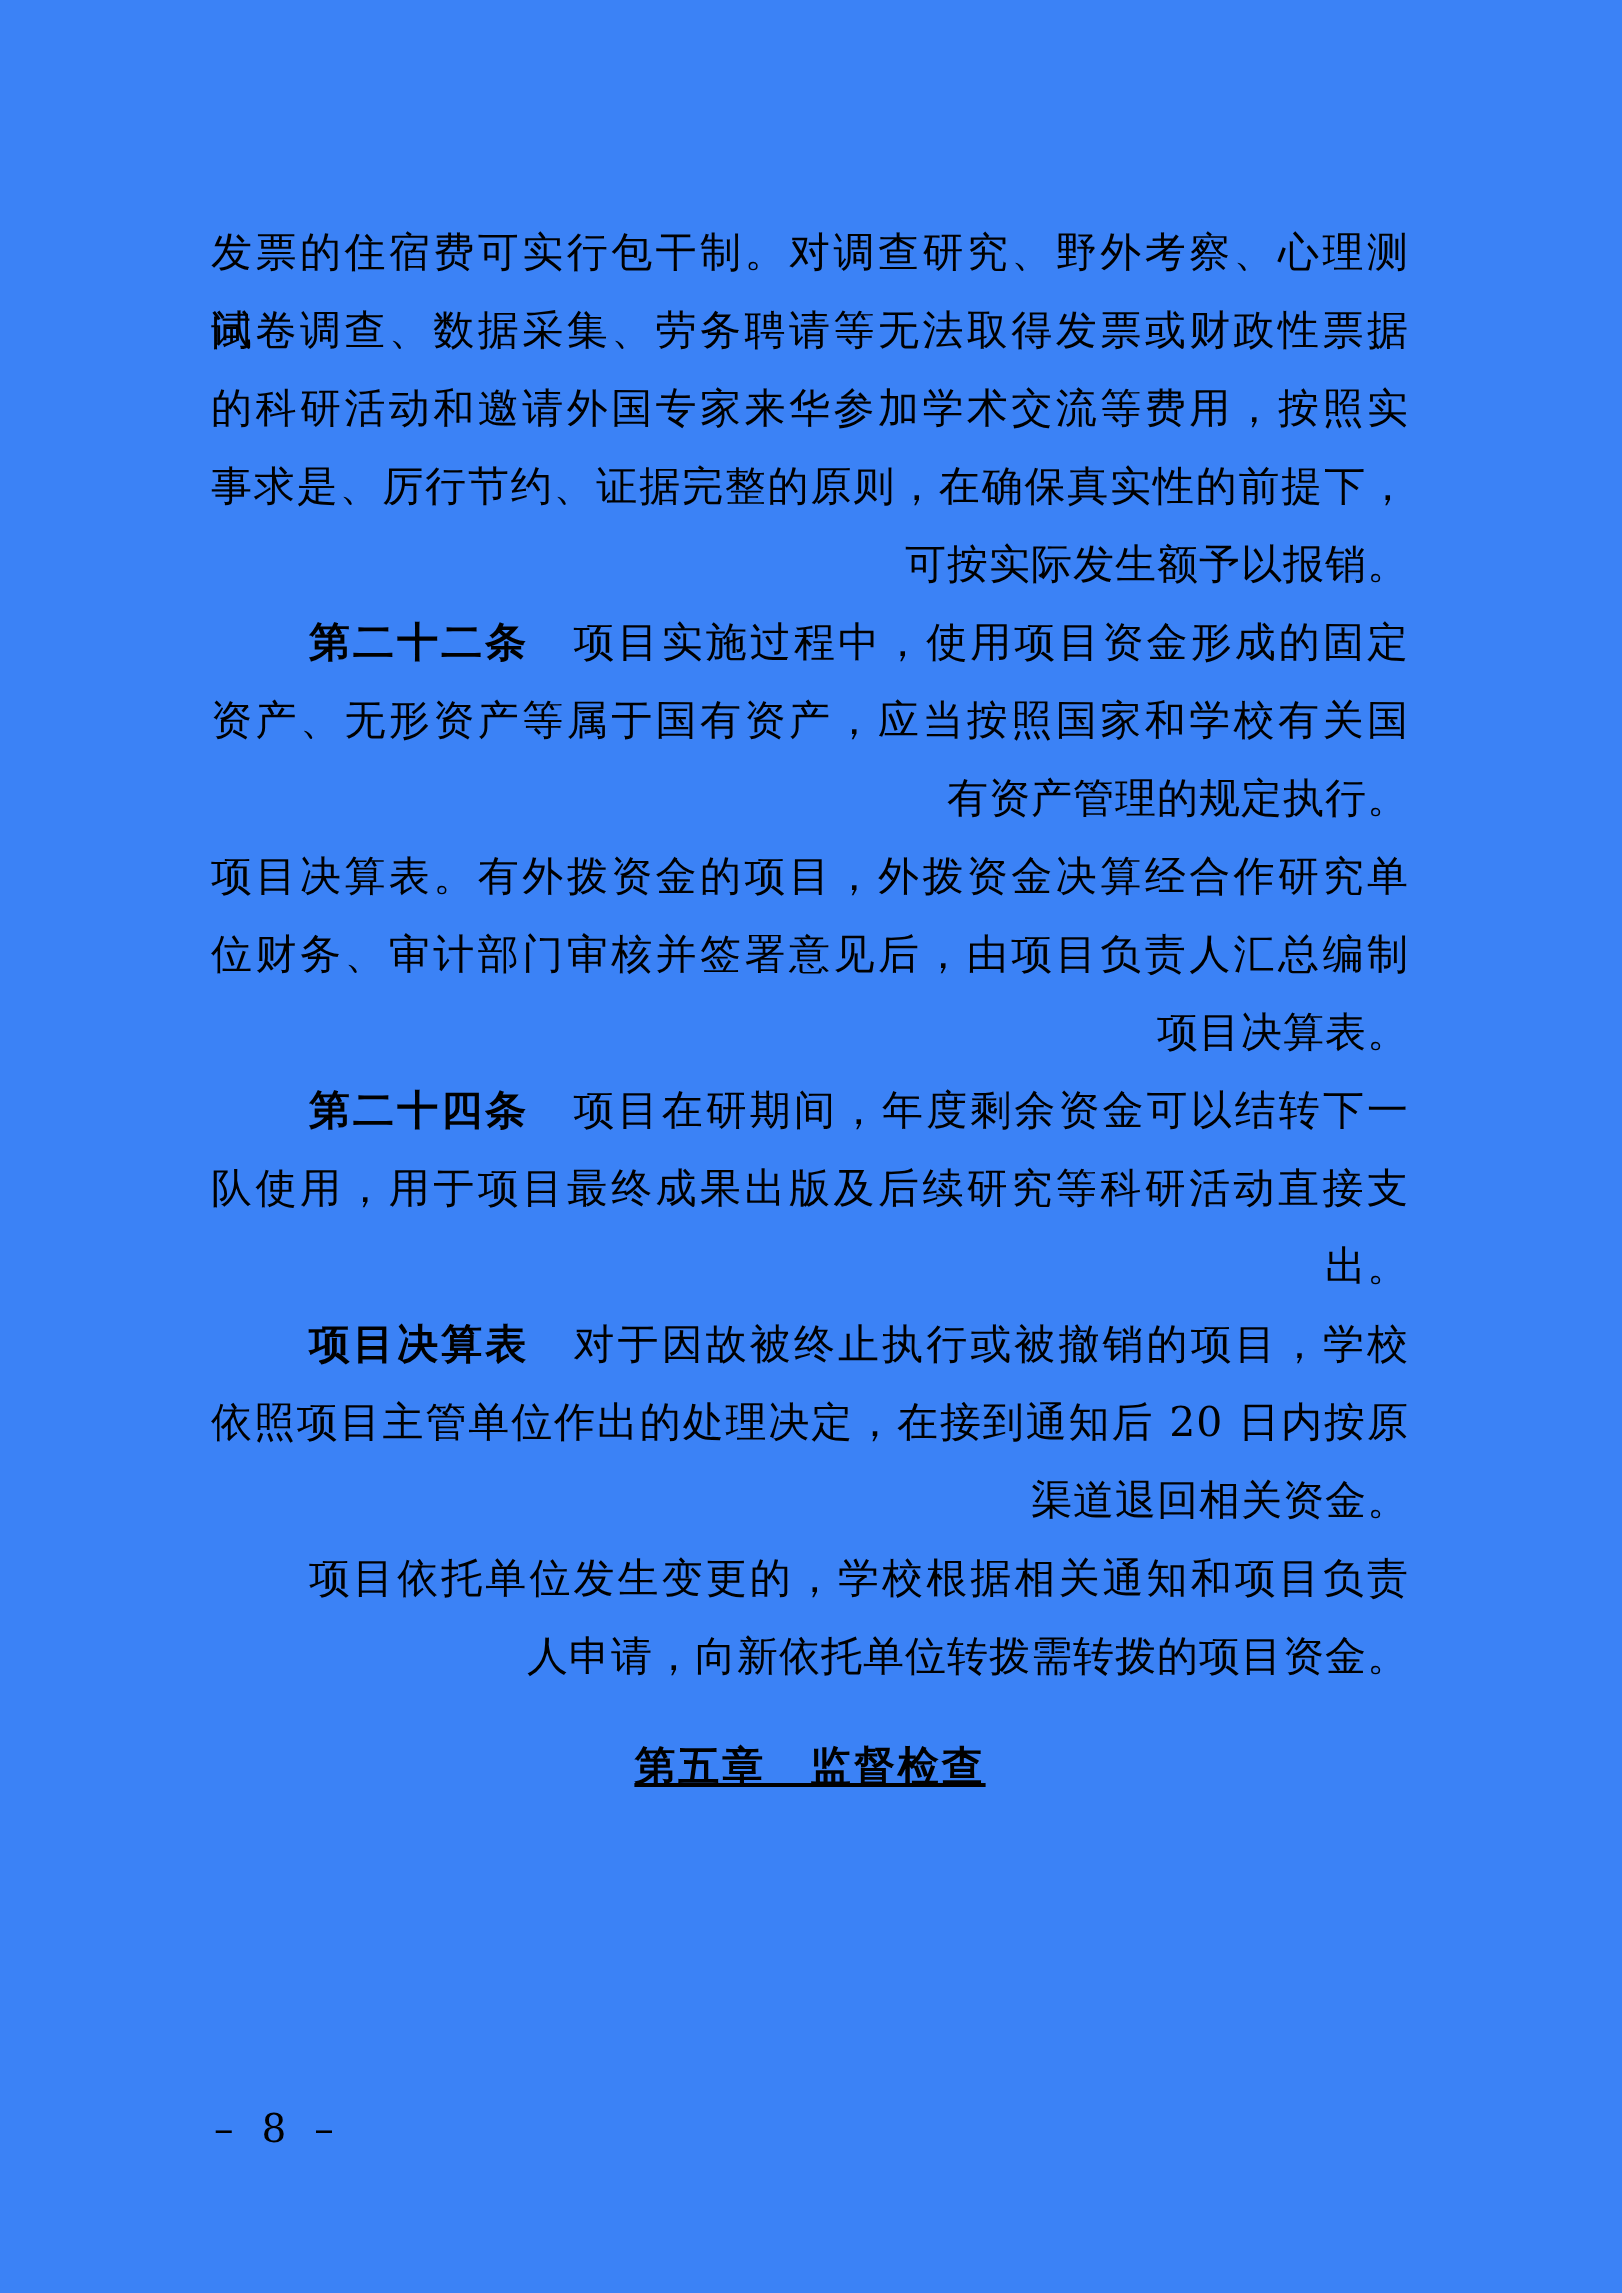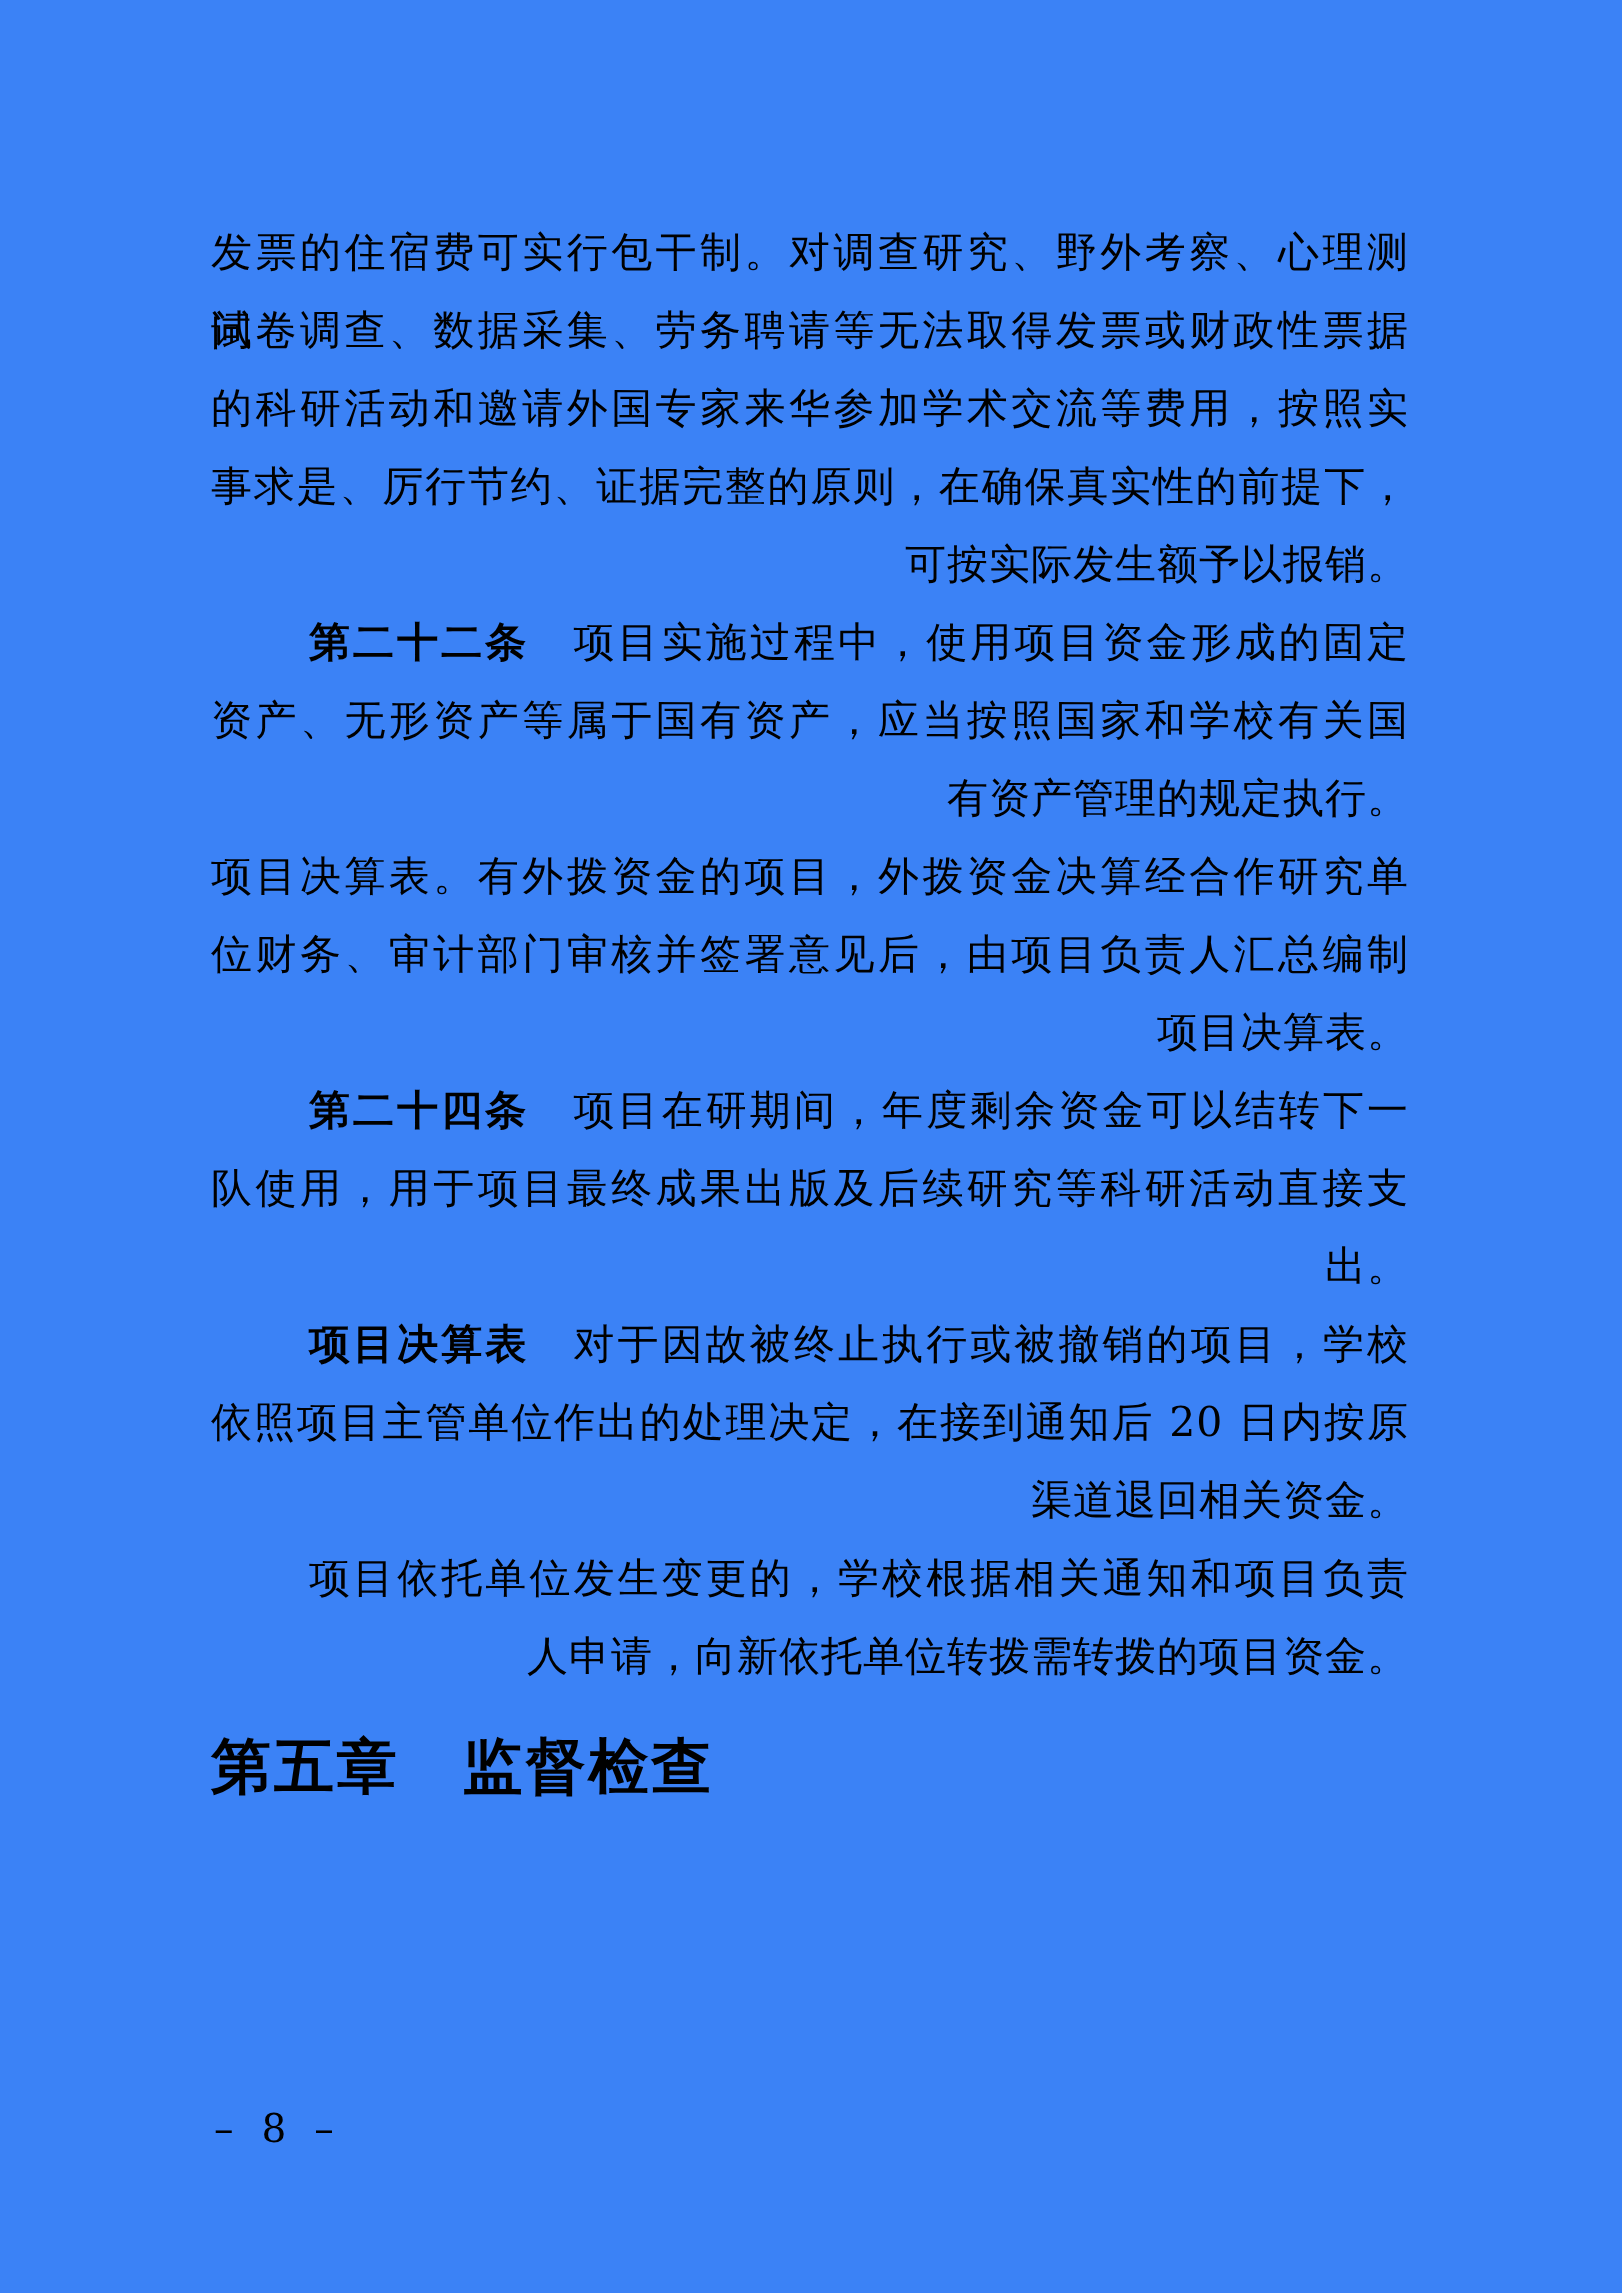--- a/index.html
+++ b/index.html
@@ -42,26 +42,28 @@
   }
   .line.indent {
     text-indent: 98px;
   }
   .bold {
     font-weight: bold;
   }
   .heading {
     font-family: "DejaVu Sans", "Liberation Sans", sans-serif;
     font-weight: bold;
-    font-size: 60px;
+    font-size: 41px;
     line-height: 78px;
     height: 78px;
+    text-align: center;
     letter-spacing: 2.9px;
     margin-top: 32px;
     margin-bottom: 27.4px;
+    text-decoration: underline;
   }
   .footer-page-number {
     position: absolute;
     left: 214px;
     top: 2107px;
     font-size: 39px;
     line-height: 43px;
     letter-spacing: 7.8px;
     font-family: "DejaVu Serif", "Liberation Serif", serif;
   }

